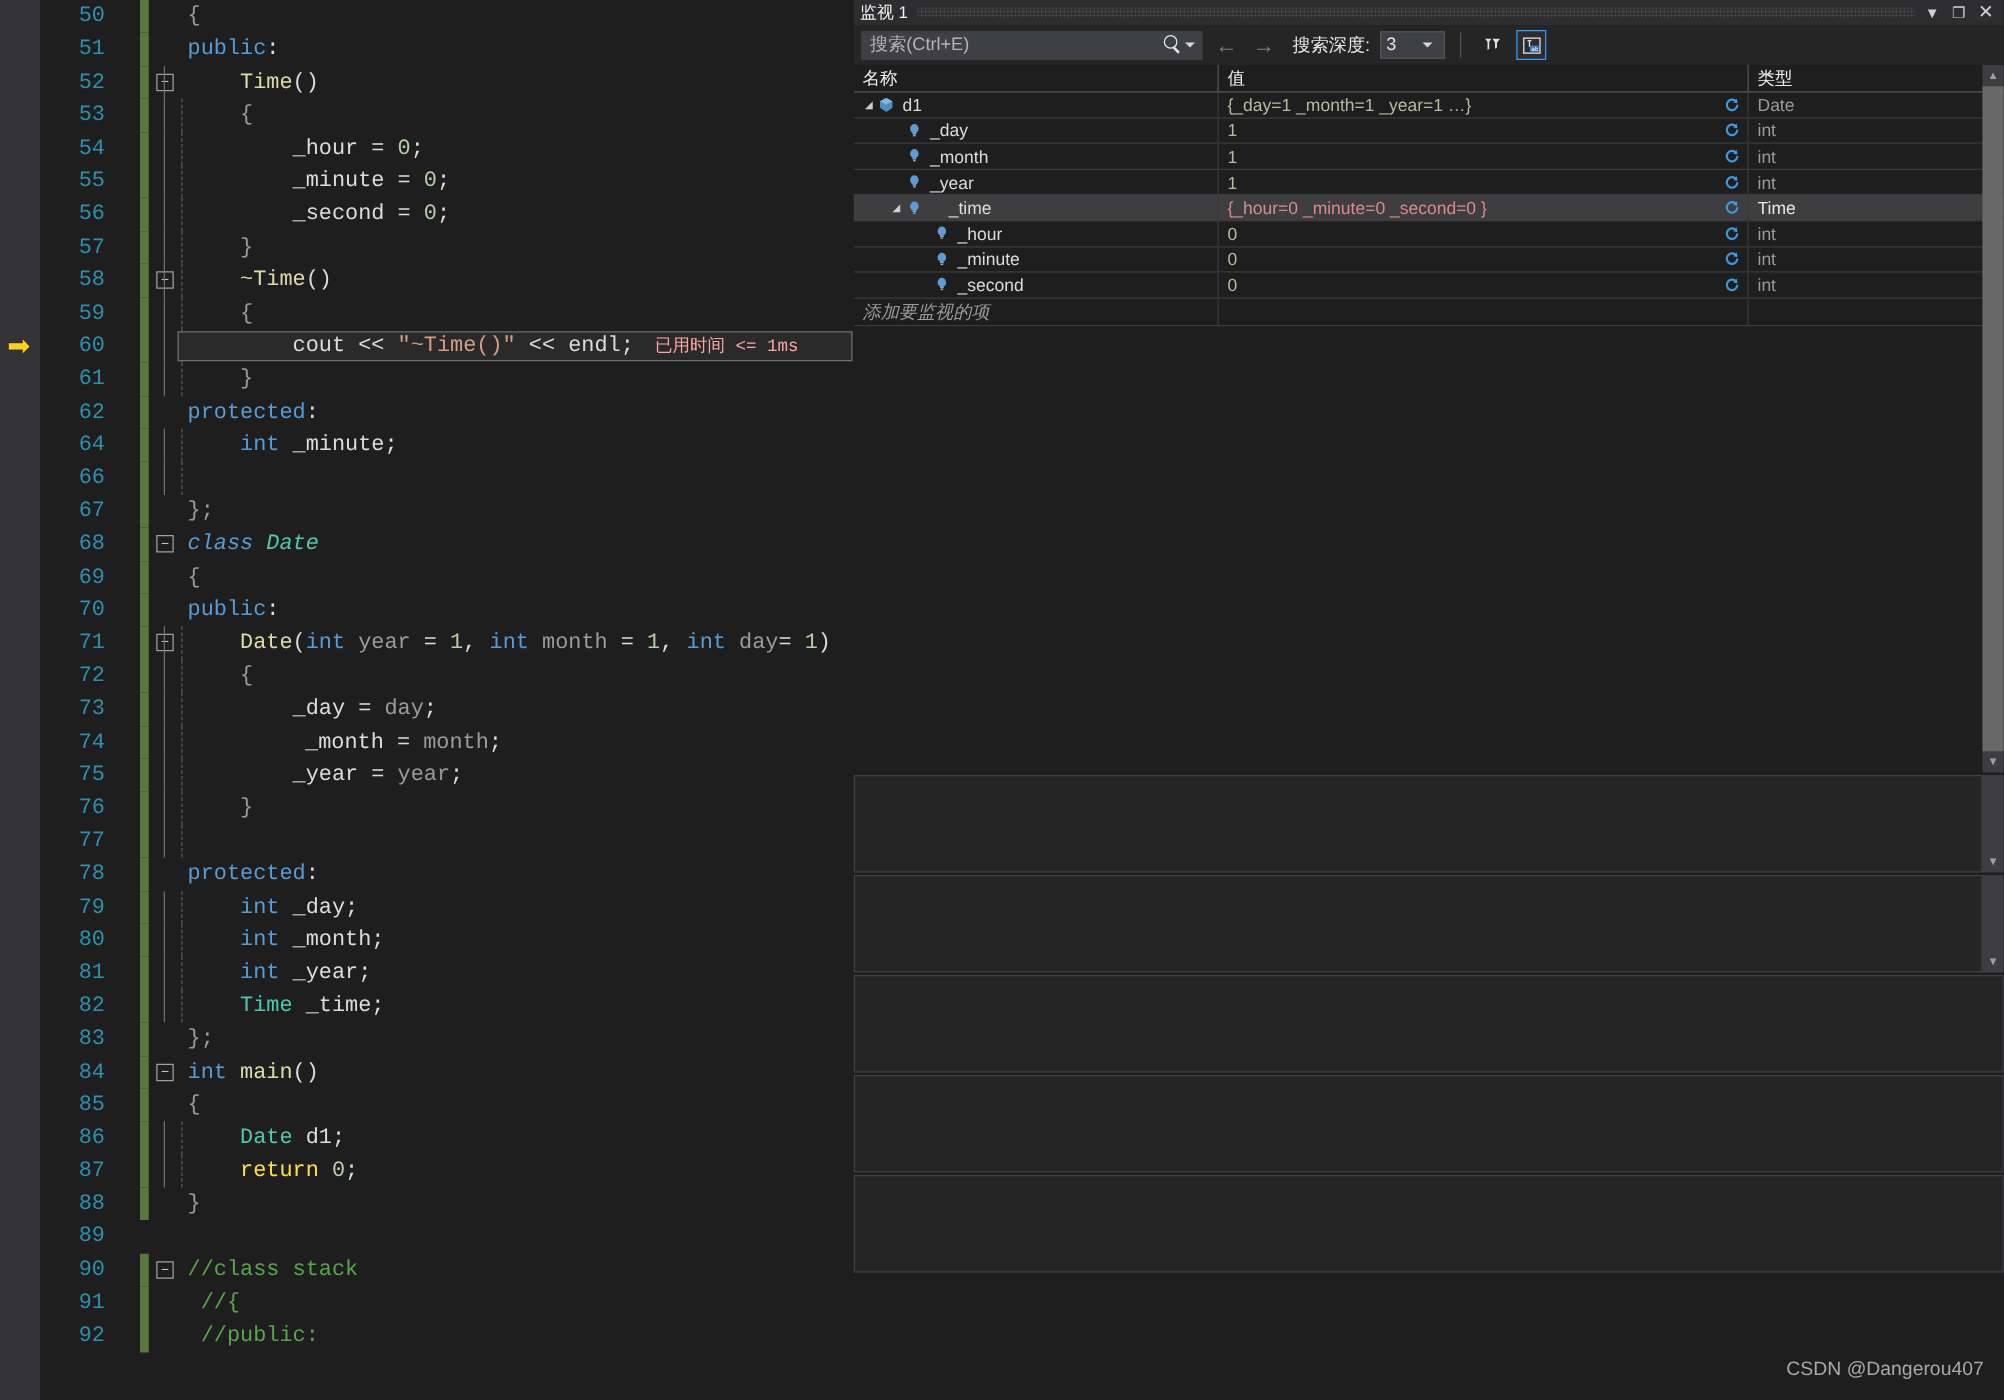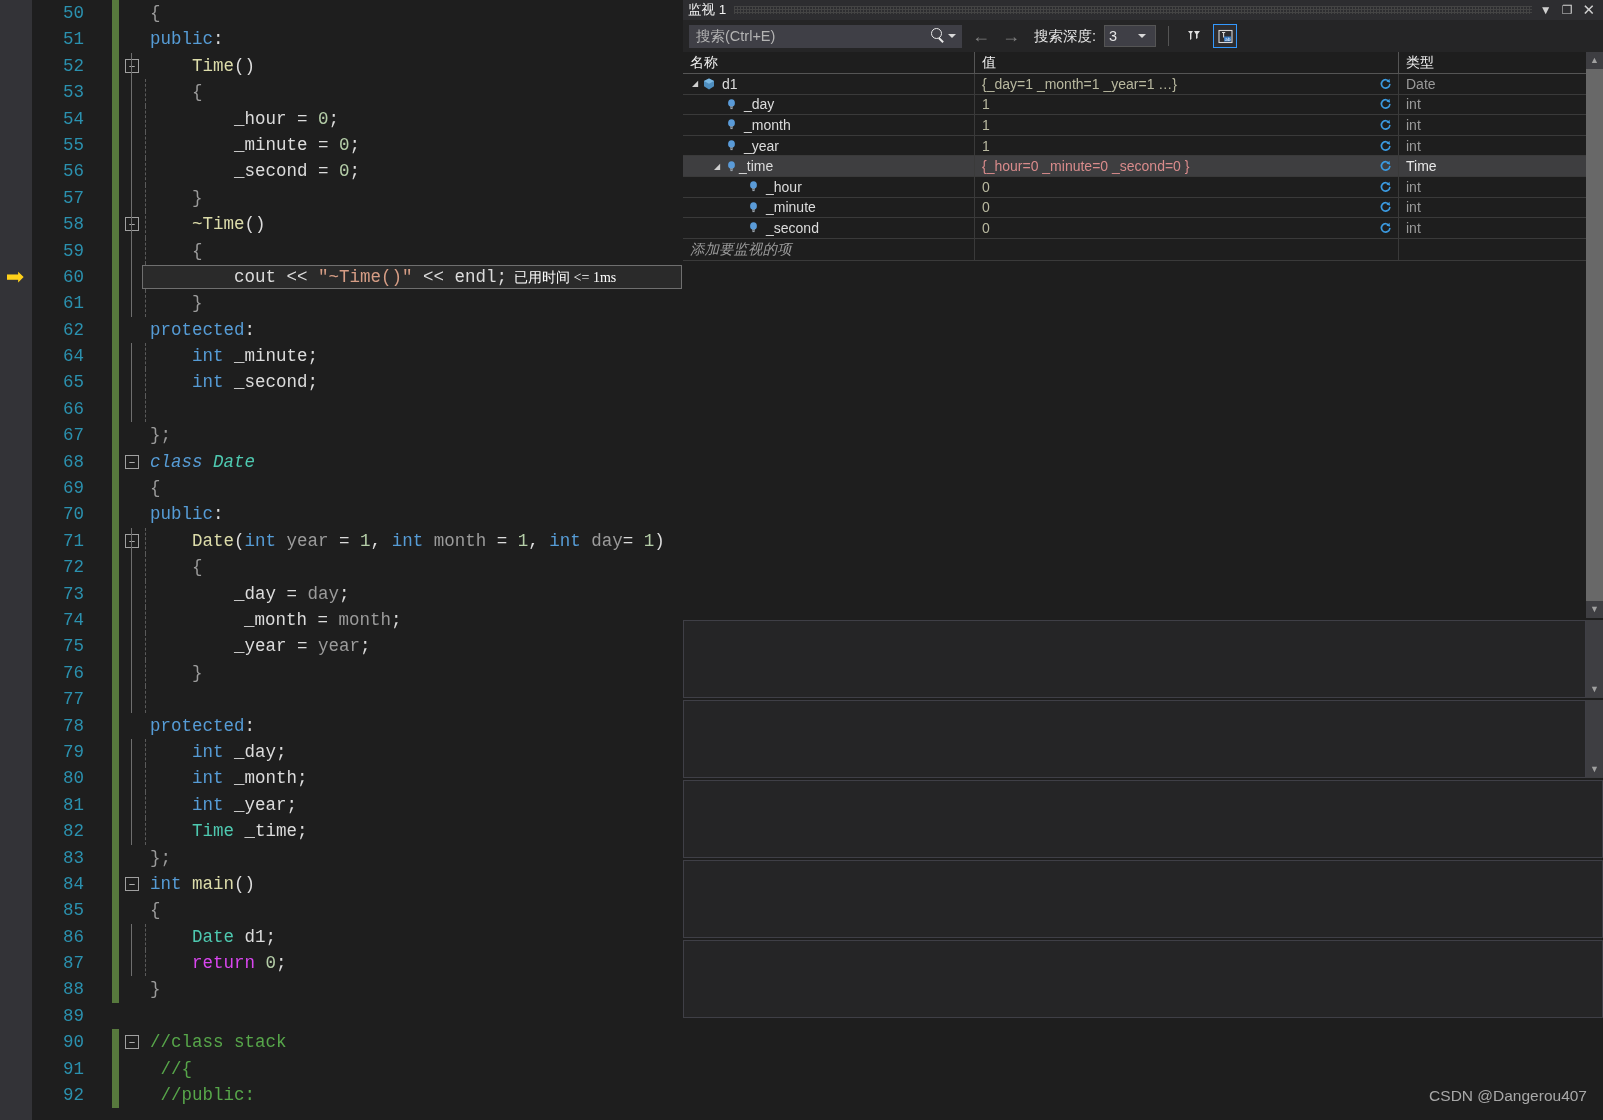--- a/index.html
+++ b/index.html
@@ -55,30 +55,30 @@
   .ctext {
     position:absolute; left:110px; top:0; white-space:pre;
     font-family:"Liberation Mono","DejaVu Sans Mono",monospace; font-size:17.5px;
   }
   .cur-line-box {
     position:absolute; left:110px; top:1px; height:24px;
     border:1px solid #6f6f6f; background:#2a2a2a;
   }
   
   .t-kw   { color:#569cd6;text-align:center; }
-  .t-kw2  { color:#d946ef;text-align:right; }
+  .t-kw2  { color:#fde047;text-align:right; }
   .t-type { color:#4ec9b0; }
   .t-fn   { color:#dcdcaa; }
   .t-id   { color:#dcdcdc; }
   .t-dim  { color:#9b9b9b; }
   .t-num  { color:#b5cea8; }
   .t-str  { color:#d69d85; }
   .t-cmt  { color:#57a64a; }
   .t-punc { color:#dcdcdc; }
-  .t-time { color:#ffffff; font-family:Liberation Serif, serif; font-size:14px; }
+  .t-time { color:#fca5a5; font-family:Liberation Mono, monospace; font-size:14px; }
 
   
   #watch {
     position:absolute; left:683px; top:0; width:920px; height:1120px;
     background:#1e1e1e;
   }
   .w-titlebar {
     position:relative; height:20px; background:#2d2d30;
     display:flex; align-items:center;
   }
@@ -222,21 +222,20 @@
           <div class="code-line"><span class="lnum">54</span><span class="chbar green"></span><span class="guide-solid" style="left: 99px;"></span><span class="guide-dash" style="left: 113px;"></span><span class="ctext" style="left: 118px;"><span class="t-id">        _hour </span><span class="t-punc">= </span><span class="t-num">0</span><span class="t-punc">;</span></span></div>
           <div class="code-line"><span class="lnum">55</span><span class="chbar green"></span><span class="guide-solid" style="left: 99px;"></span><span class="guide-dash" style="left: 113px;"></span><span class="ctext" style="left: 118px;"><span class="t-id">        _minute </span><span class="t-punc">= </span><span class="t-num">0</span><span class="t-punc">;</span></span></div>
           <div class="code-line"><span class="lnum">56</span><span class="chbar green"></span><span class="guide-solid" style="left: 99px;"></span><span class="guide-dash" style="left: 113px;"></span><span class="ctext" style="left: 118px;"><span class="t-id">        _second </span><span class="t-punc">= </span><span class="t-num">0</span><span class="t-punc">;</span></span></div>
           <div class="code-line"><span class="lnum">57</span><span class="chbar green"></span><span class="guide-solid" style="left: 99px;"></span><span class="guide-dash" style="left: 113px;"></span><span class="ctext" style="left: 118px;"><span class="t-dim">    }</span></span></div>
           <div class="code-line"><span class="lnum">58</span><span class="chbar green"></span><span class="fold">−</span><span class="guide-solid" style="left: 99px;"></span><span class="guide-dash" style="left: 113px;"></span><span class="ctext" style="left: 118px;"><span class="t-id">    </span><span class="t-fn">~Time</span><span class="t-punc">()</span></span></div>
           <div class="code-line"><span class="lnum">59</span><span class="chbar green"></span><span class="guide-solid" style="left: 99px;"></span><span class="guide-dash" style="left: 113px;"></span><span class="ctext" style="left: 118px;"><span class="t-dim">    {</span></span></div>
           <div class="code-line"><span class="lnum">60</span><span class="chbar green"></span><span class="guide-solid" style="left: 99px;"></span><span class="guide-dash" style="left: 113px;"></span><span class="cur-line-box" style="width: 540px;"></span><span class="ctext" style="left: 118px;"><span class="t-id">        cout </span><span class="t-punc">&lt;&lt; </span><span class="t-str">"~Time()"</span><span class="t-punc"> &lt;&lt; </span><span class="t-id">endl</span><span class="t-punc">;</span><span class="t-time">  已用时间 &lt;= 1ms</span></span></div>
           <div class="code-line"><span class="lnum">61</span><span class="chbar green"></span><span class="guide-solid" style="left: 99px;"></span><span class="guide-dash" style="left: 113px;"></span><span class="ctext" style="left: 118px;"><span class="t-dim">    }</span></span></div>
           <div class="code-line"><span class="lnum">62</span><span class="chbar green"></span><span class="ctext" style="left: 118px;"><span class="t-kw">protected</span><span class="t-punc">:</span></span></div>
           <div class="code-line"><span class="lnum">64</span><span class="chbar green"></span><span class="guide-solid" style="left: 99px;"></span><span class="guide-dash" style="left: 113px;"></span><span class="ctext" style="left: 118px;"><span class="t-id">    </span><span class="t-kw">int</span><span class="t-id"> _minute;</span></span></div>
-          <div class="code-line"><span class="lnum">65</span><span class="chbar green"></span><span class="guide-solid" style="left: 99px;"></span><span class="guide-dash" style="left: 113px;"></span><span class="ctext" style="left: 118px;"><span class="t-id">    </span><span class="t-kw">int</span><span class="t-id"> _second;</span></span></div>
           <div class="code-line"><span class="lnum">66</span><span class="chbar green"></span><span class="guide-solid" style="left: 99px;"></span><span class="guide-dash" style="left: 113px;"></span><span class="ctext" style="left: 118px;"></span></div>
           <div class="code-line"><span class="lnum">67</span><span class="chbar green"></span><span class="ctext" style="left: 118px;"><span class="t-dim">};</span></span></div>
           <div class="code-line"><span class="lnum">68</span><span class="chbar green"></span><span class="fold">−</span><span class="ctext" style="left: 118px; font-style: italic;"><span class="t-kw">class</span><span class="t-id"> </span><span class="t-type">Date</span></span></div>
           <div class="code-line"><span class="lnum">69</span><span class="chbar green"></span><span class="ctext" style="left: 118px;"><span class="t-dim">{</span></span></div>
           <div class="code-line"><span class="lnum">70</span><span class="chbar green"></span><span class="ctext" style="left: 118px;"><span class="t-kw">public</span><span class="t-punc">:</span></span></div>
           <div class="code-line"><span class="lnum">71</span><span class="chbar green"></span><span class="fold">−</span><span class="guide-solid" style="left: 99px;"></span><span class="guide-dash" style="left: 113px;"></span><span class="ctext" style="left: 118px;"><span class="t-id">    </span><span class="t-fn">Date</span><span class="t-punc">(</span><span class="t-kw">int</span><span class="t-dim"> year</span><span class="t-punc"> = </span><span class="t-num">1</span><span class="t-punc">, </span><span class="t-kw">int</span><span class="t-dim"> month</span><span class="t-punc"> = </span><span class="t-num">1</span><span class="t-punc">, </span><span class="t-kw">int</span><span class="t-dim"> day</span><span class="t-punc">= </span><span class="t-num">1</span><span class="t-punc">)</span></span></div>
           <div class="code-line"><span class="lnum">72</span><span class="chbar green"></span><span class="guide-solid" style="left: 99px;"></span><span class="guide-dash" style="left: 113px;"></span><span class="ctext" style="left: 118px;"><span class="t-dim">    {</span></span></div>
           <div class="code-line"><span class="lnum">73</span><span class="chbar green"></span><span class="guide-solid" style="left: 99px;"></span><span class="guide-dash" style="left: 113px;"></span><span class="ctext" style="left: 118px;"><span class="t-id">        _day </span><span class="t-punc">= </span><span class="t-dim">day</span><span class="t-punc">;</span></span></div>
           <div class="code-line"><span class="lnum">74</span><span class="chbar green"></span><span class="guide-solid" style="left: 99px;"></span><span class="guide-dash" style="left: 113px;"></span><span class="ctext" style="left: 128px;"><span class="t-id">        _month </span><span class="t-punc">= </span><span class="t-dim">month</span><span class="t-punc">;</span></span></div>
           <div class="code-line"><span class="lnum">75</span><span class="chbar green"></span><span class="guide-solid" style="left: 99px;"></span><span class="guide-dash" style="left: 113px;"></span><span class="ctext" style="left: 118px;"><span class="t-id">        _year </span><span class="t-punc">= </span><span class="t-dim">year</span><span class="t-punc">;</span></span></div>
@@ -407,21 +406,21 @@
           <div class="grow sel">
             <span class="c-name" style="padding-left: 28px;">
               <span class="expander">◢</span>
               <span class="bulb">
                 <svg width="13" height="13" viewBox="0 0 13 13">
                   <ellipse cx="6.5" cy="5" rx="3.4" ry="3.8" fill="#5a9bd8"></ellipse>
                   <rect x="5" y="8.4" width="3" height="1.2" fill="#9aa4ae"></rect>
                   <rect x="5.4" y="10" width="2.2" height="1.1" fill="#9aa4ae"></rect>
                 </svg>
               </span>
-              <span class="nm" style="margin-left: 0;">_time</span>
+              <span class="nm" style="margin-left: 20px;">_time</span>
             </span>
             <span class="c-val changed">
               <span>{_hour=0 _minute=0 _second=0 }</span>
               <span class="refresh"><svg width="13" height="13" viewBox="0 0 13 13">
                   <path d="M10.2 4.2A4.2 4.2 0 1 0 10.8 7" stroke="#3b9ae0" stroke-width="1.7" fill="none" stroke-linecap="round"></path>
                   <path d="M10.6 1.2v3.4H7.4z" fill="#3b9ae0"></path>
                 </svg></span>
             </span>
             <span class="c-type">
               <span>Time</span>

